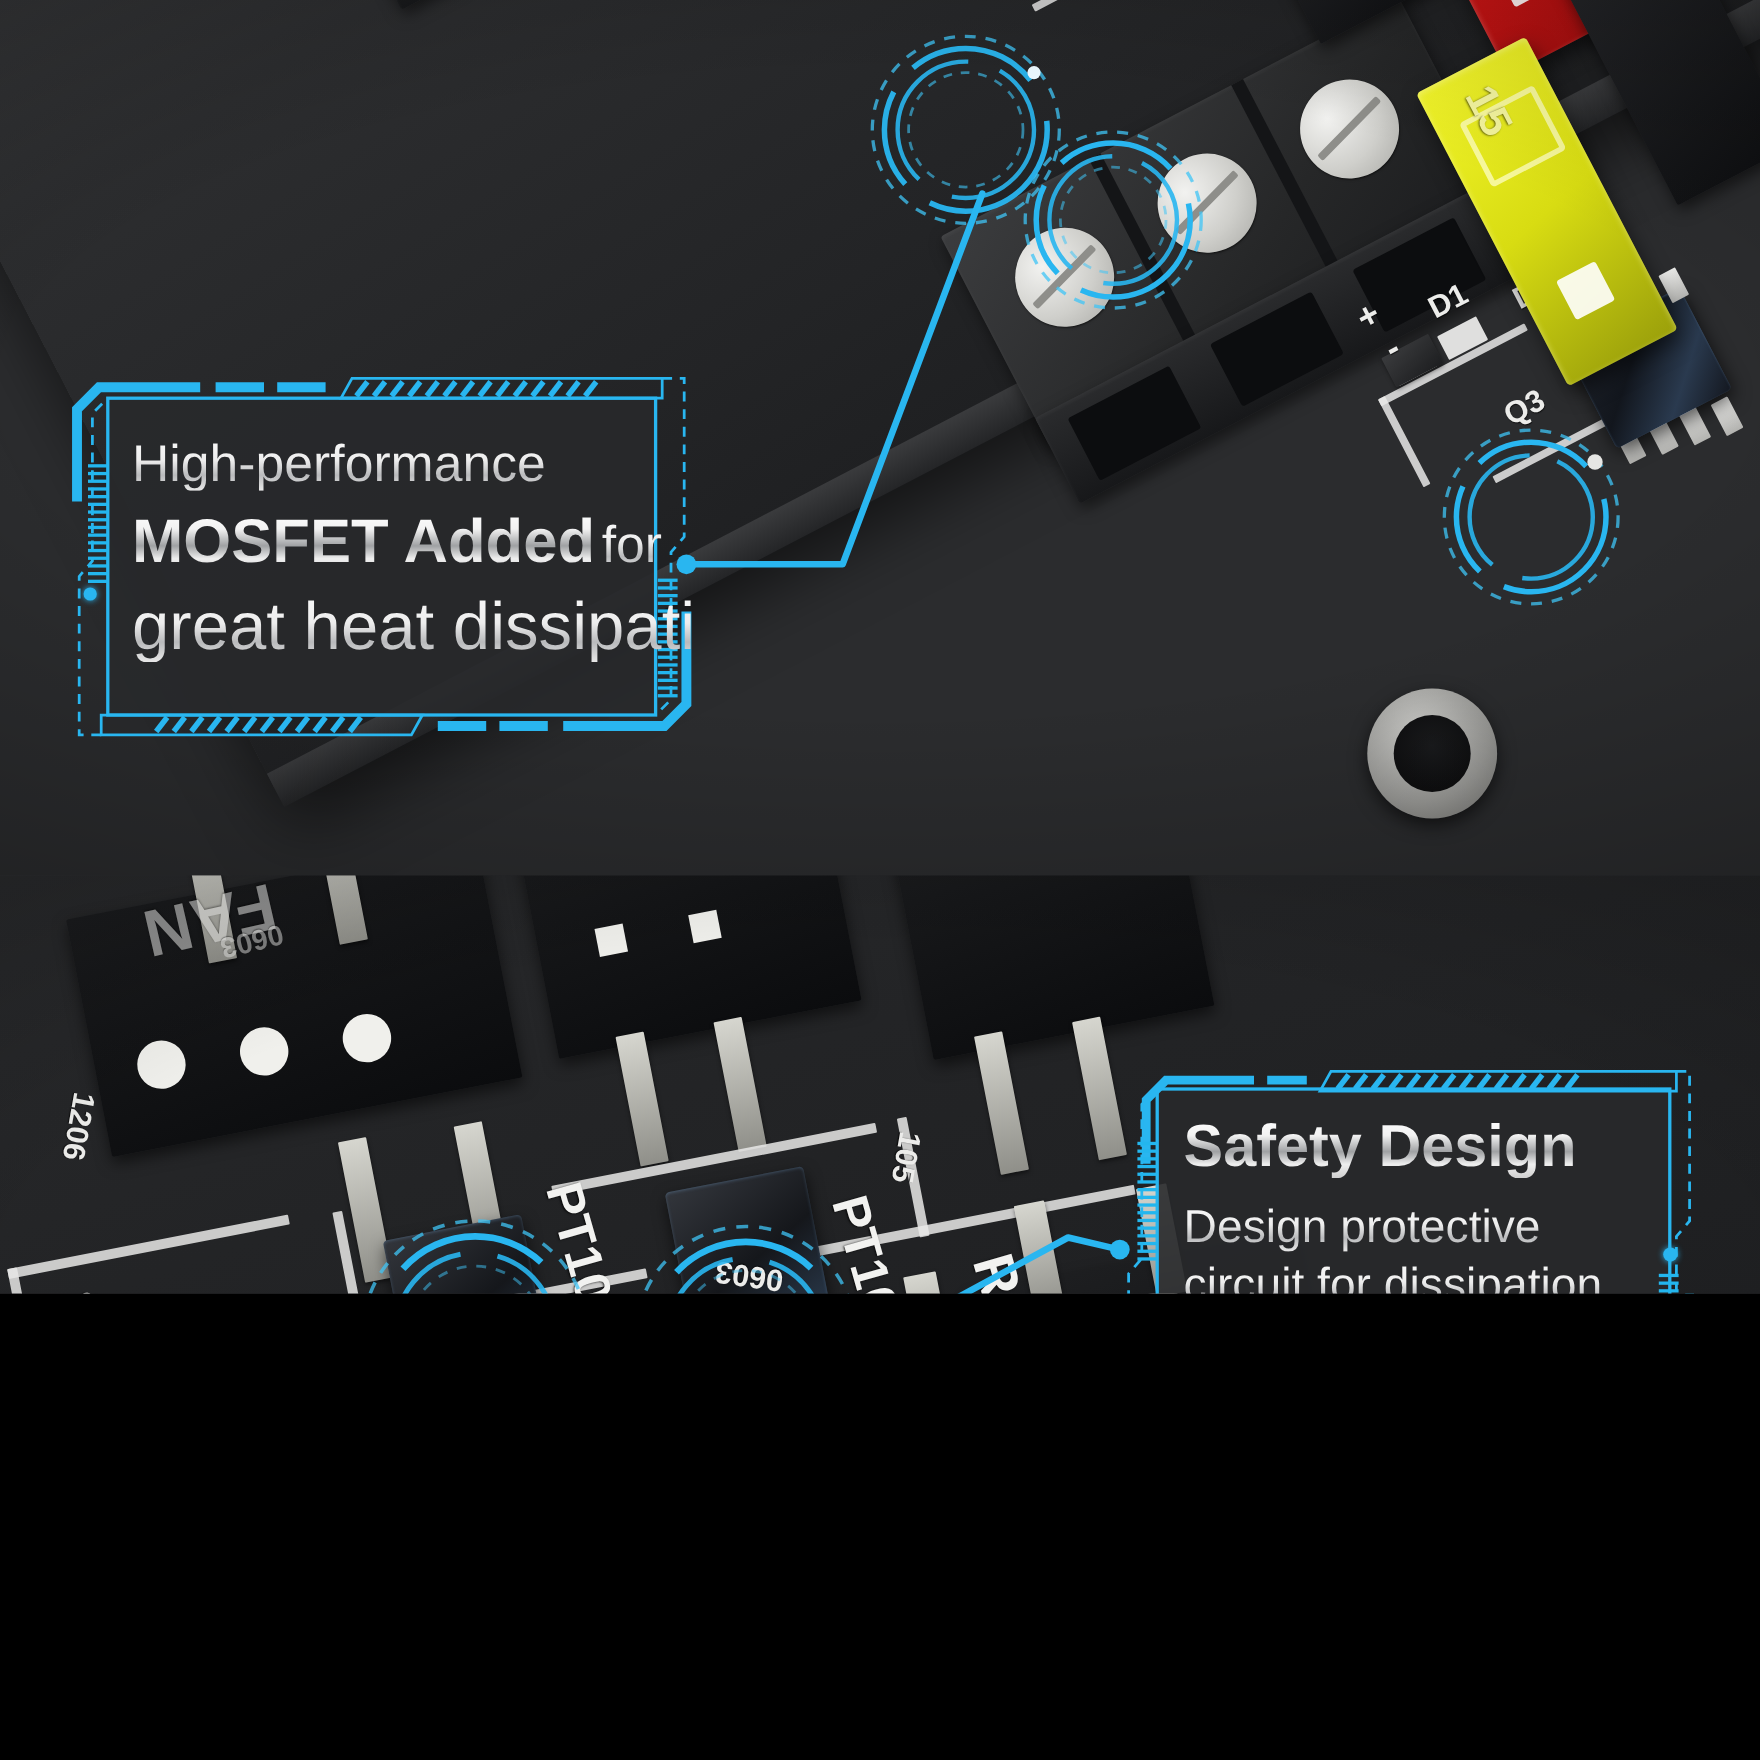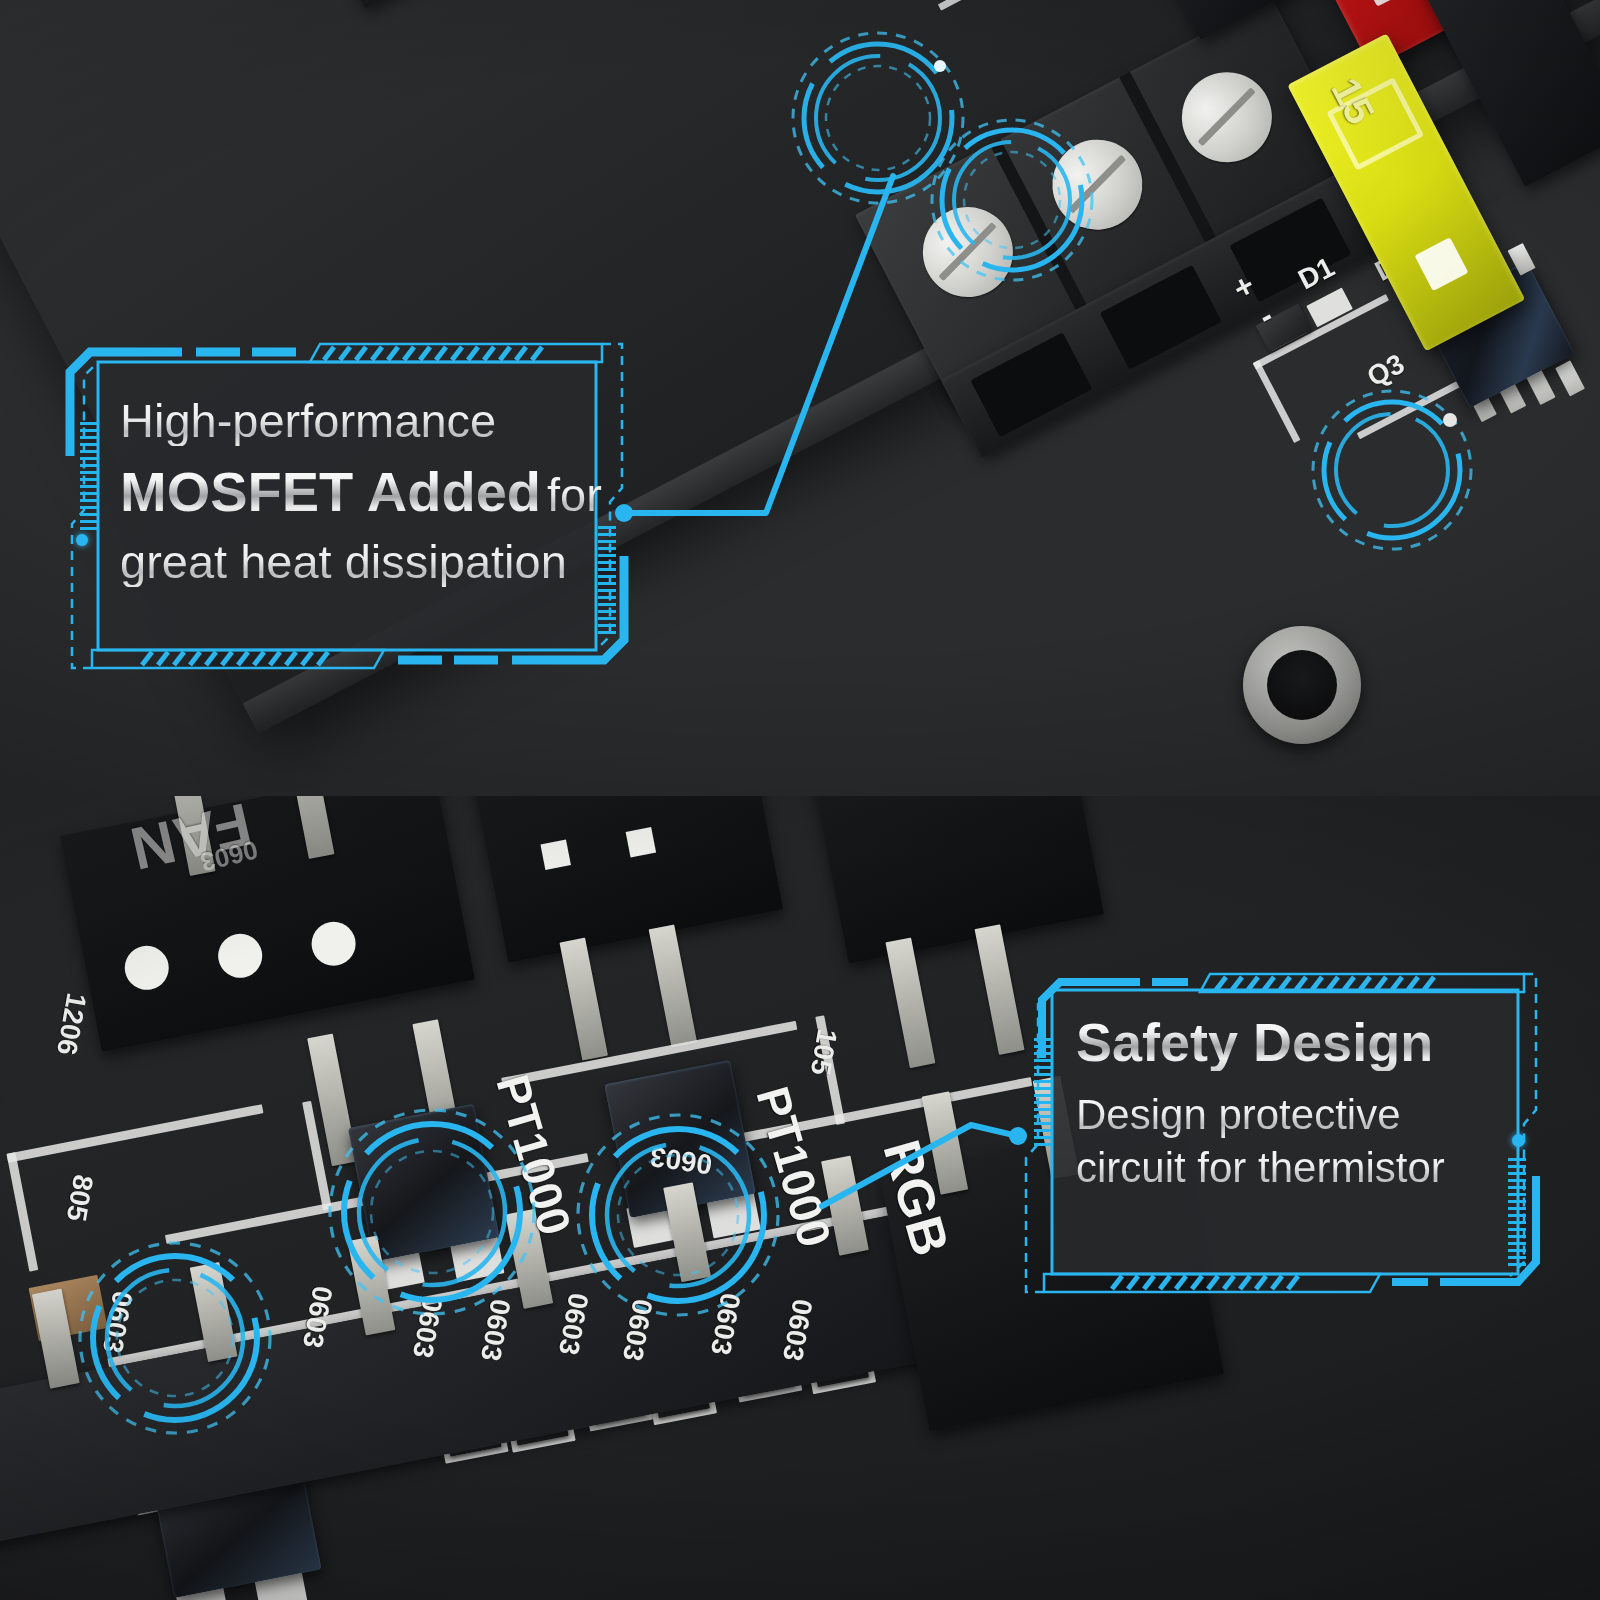--- a/index.html
+++ b/index.html
@@ -1,18 +1,18 @@
 <!DOCTYPE html>
 <html><head>
 <meta charset="utf-8">
 <style>
   html,body{margin:0;padding:0;background:#000;}
   body{width:1600px;height:1600px;overflow:hidden;
        font-family:"Liberation Sans","DejaVu Sans",sans-serif;}
-  .stage{position:relative;width:1600px;height:1600px;overflow:hidden;background:#1c1d1f;}
+  .stage{position:relative;width:1600px;height:1176px;overflow:hidden;background:#1c1d1f;}
 
   
   .panel{position:absolute;left:0;width:1600px;overflow:hidden;}
   #panel-top{top:0;height:796px;background:#2b2c2e;}
   #panel-bottom{top:796px;height:804px;background:#202123;}
 
   
   .board-slab{position:absolute;background:#2e2f31;}
   .bevel{position:absolute;background:linear-gradient(180deg,#3a3b3d,#242527);}
 
@@ -486,21 +486,21 @@
       <i style="left:0;top:98px;width:18px;height:3px;"></i>
         <i style="left:0;top:105px;width:18px;height:3px;"></i>
     </div>
 
     <div class="ctext" style="left:58px;top:60px;">
       <div class="ln thin metal-soft" style="font-size:47px;">High-performance</div>
       <div style="margin-top:16px;display:flex;align-items:baseline;gap:6px;">
         <span class="ln bold metal" style="font-size:56px;">MOSFET Added</span>
         <span class="ln thin metal-soft" style="font-size:47px;">for</span>
       </div>
-      <div class="ln thin metal-soft" style="font-size:47px;margin-top:16px;">great heat dissipation</div>
+      <div class="ln thin metal-soft" style="font-size:61px;margin-top:16px;">great heat dissipation</div>
     </div>
   </div>
 
   <div class="callout" style="left:1002px;top:962px;width:540px;height:340px;">
     <div class="body" style="left:50px;top:28px;width:466px;height:284px;"></div>
     <svg class="hud" viewBox="0 0 540 340" preserveAspectRatio="none">
       <rect x="50" y="28" width="466" height="284" fill="none" stroke="#29b6f0" stroke-width="3"></rect>
       <polyline points="40,96 40,38 58,20 138,20" fill="none" stroke="#29b6f0" stroke-width="8"></polyline>
       <line x1="150" y1="20" x2="186" y2="20" stroke="#29b6f0" stroke-width="8"></line>
       <g>
@@ -577,17 +577,17 @@
         <i style="left:0;top:77px;width:18px;height:3px;"></i>
       <i style="left:0;top:84px;width:18px;height:3px;"></i>
         <i style="left:0;top:91px;width:18px;height:3px;"></i>
       <i style="left:0;top:98px;width:18px;height:3px;"></i>
         <i style="left:0;top:105px;width:18px;height:3px;"></i>
     </div>
     <div class="dot" style="left:510px;top:172px;width:13px;height:13px;"></div>
     <div class="ctext" style="left:74px;top:48px;">
       <div class="ln bold metal" style="font-size:54px;margin-top:4px;">Safety Design</div>
       <div class="ln thin metal-soft" style="font-size:42px;margin-top:22px;">Design protective</div>
-      <div class="ln thin metal-soft" style="font-size:42px;margin-top:8px;">circuit for thermistor</div>
+      <div class="ln thin metal-soft" style="font-size:42px;margin-top:8px;">circuit for dissipation</div>
     </div>
   </div>
 
 </div>
 
 </body></html>

